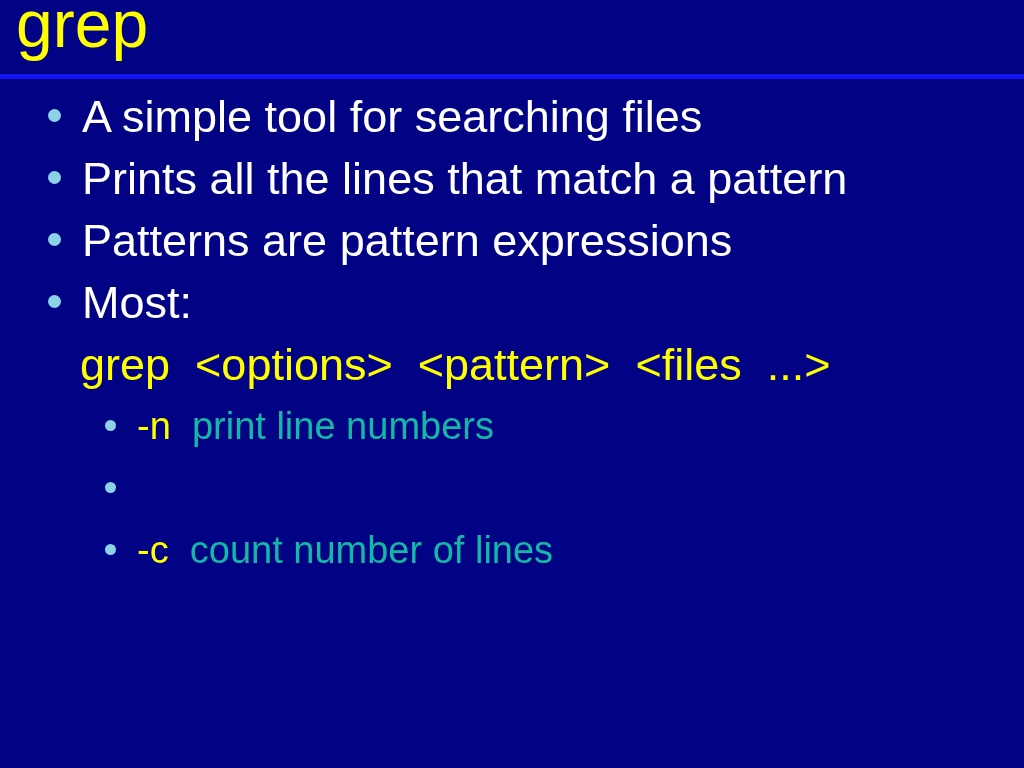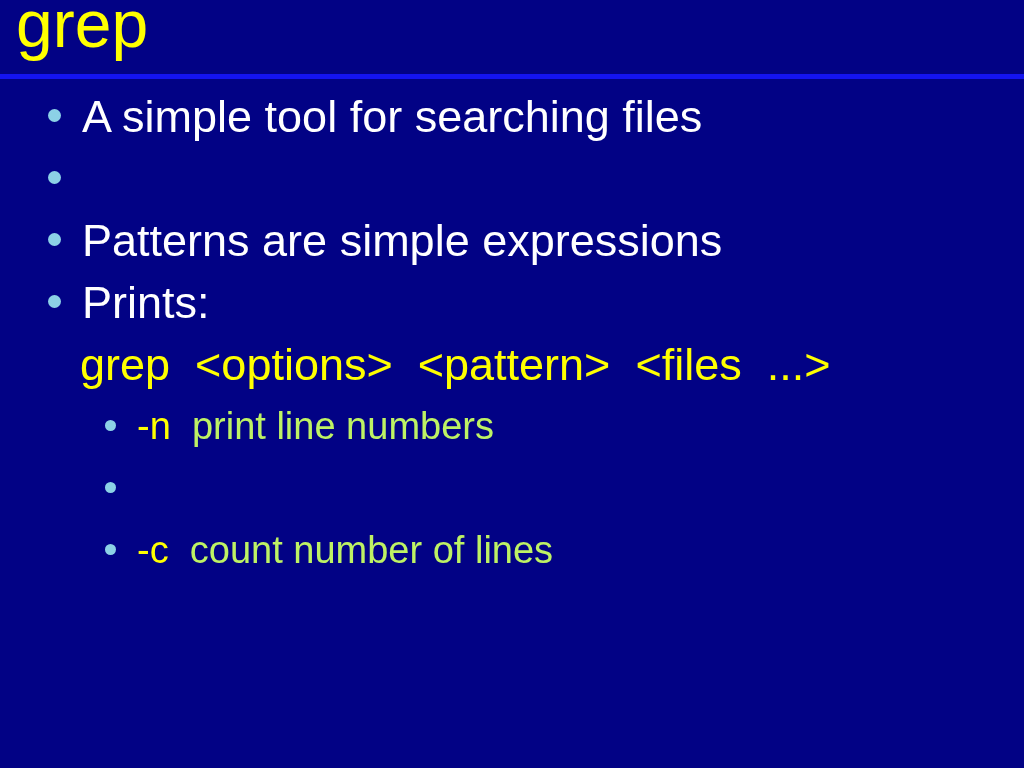--- a/index.html
+++ b/index.html
@@ -113,21 +113,21 @@
   .l2-text {
     font-size: 38px;
     line-height: 56px;
     color: #FFFFFF;
     white-space: pre;
   }
   .flag {
     color: #FFFF00;
   }
   .desc {
-    color: #bef264;
+    color: #14b8a6;
   }
 </style>
 </head>
 <body>
 
 <div id="slide">
 
   <div id="title-area">
     <div id="slide-title">grep</div>
     <div id="title-rule"></div>
@@ -135,30 +135,31 @@
 
   <div id="body-list">
 
     <div class="l1-item">
       <span class="bullet"></span>
       <span class="l1-text">A simple tool for searching files</span>
     </div>
 
     <div class="l1-item">
       <span class="bullet"></span>
+      <span class="l1-text">Prints all the lines that match a pattern</span>
     </div>
 
     <div class="l1-item">
       <span class="bullet"></span>
-      <span class="l1-text">Patterns are simple expressions</span>
+      <span class="l1-text">Patterns are pattern expressions</span>
     </div>
 
     <div class="l1-item">
       <span class="bullet"></span>
-      <span class="l1-text">Prints:</span>
+      <span class="l1-text">Most:</span>
     </div>
 
     <div class="l1-plain">
       <span class="code-text">grep  &lt;options&gt;  &lt;pattern&gt;  &lt;files  ...&gt;</span>
     </div>
 
 
     <div class="l2-item">
       <span class="bullet2"></span>
       <span class="l2-text"><span class="flag">-n</span><span class="gap">  </span><span class="desc">print line numbers</span></span>

